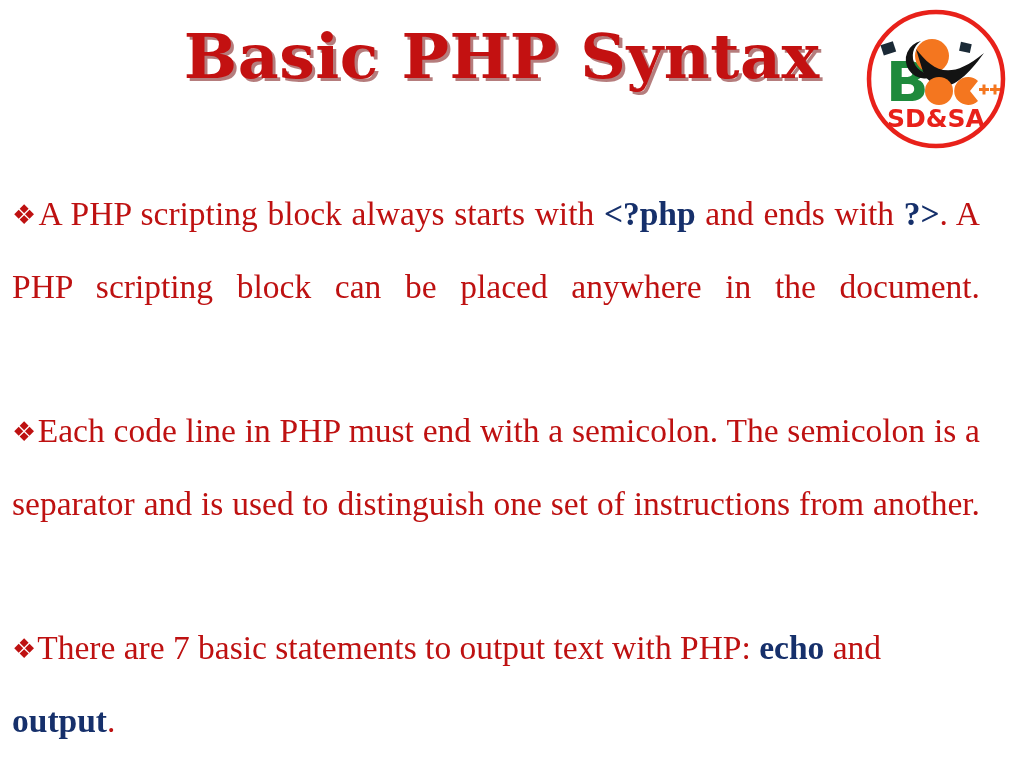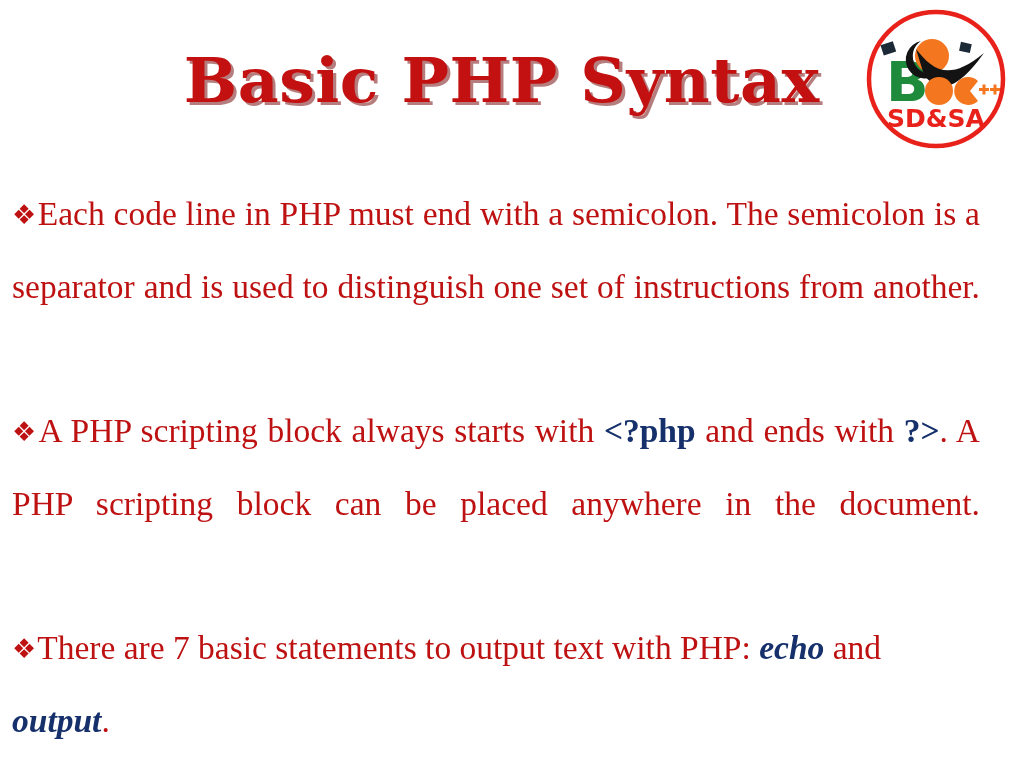--- a/index.html
+++ b/index.html
@@ -17,21 +17,21 @@
   }
 
   
   .title-bar {
     position: absolute;
     left: 0;
     top: 26px;
     width: 1024px;
     height: 86px;
     display: flex;
-    align-items: flex-end;
+    align-items: flex-start;
     justify-content: center;
     padding-right: 20px;
     box-sizing: border-box;
   }
   .slide-title {
     font-family: "DejaVu Serif", "Liberation Serif", serif;
     font-weight: bold;
     font-size: 62px;
     line-height: 1;
     letter-spacing: 0.5px;
@@ -87,21 +87,20 @@
     margin-right: 1px;
     vertical-align: 1px;
   }
   .code {
     color: #16306B;
     font-weight: bold;
   }
   .kw {
     color: #16306B;
     font-weight: bold;
-    font-style: italic;
     text-align: center;
   }
 </style>
 </head>
 <body>
 
 <div class="slide">
 
   <div class="title-bar">
     <div class="slide-title">Basic PHP Syntax</div>
@@ -127,20 +126,20 @@
       <rect x="127.5" y="75.5" width="3" height="10" fill="#F4761F"></rect>
 
       <rect x="16" y="34" width="13" height="11" fill="#1b2a36" transform="rotate(-18 22 40)"></rect>
       <rect x="94" y="34" width="11" height="9" fill="#1b2a36" transform="rotate(12 100 38)"></rect>
       <text x="70" y="118" text-anchor="middle" font-family="DejaVu Sans, sans-serif" font-size="25" font-weight="bold" fill="#E8211A">SD&amp;SA</text>
     </svg>
   </div>
 
   <div class="body-copy">
 
+    <p class="bullet-block"><span class="bullet-mark">❖</span><span>A PHP scripting block always starts with </span><span class="code">&lt;?php</span><span> and ends with </span><span class="code">?&gt;</span><span>. A PHP scripting block can be placed anywhere in the document.</span></p>
+
     <p class="bullet-block"><span class="bullet-mark">❖</span><span>Each code line in PHP must end with a semicolon. The semicolon is a separator and is used to distinguish one set of instructions from another.</span></p>
-
-    <p class="bullet-block"><span class="bullet-mark">❖</span><span>A PHP scripting block always starts with </span><span class="code">&lt;?php</span><span> and ends with </span><span class="code">?&gt;</span><span>. A PHP scripting block can be placed anywhere in the document.</span></p>
 
     <p class="bullet-block natural"><span class="bullet-mark">❖</span><span>There are 7 basic statements to output text with PHP: </span><span class="kw">echo</span><span> and </span><span class="kw">output</span><span>.</span></p>
 
   </div>
 </div>
 
 </body></html>

